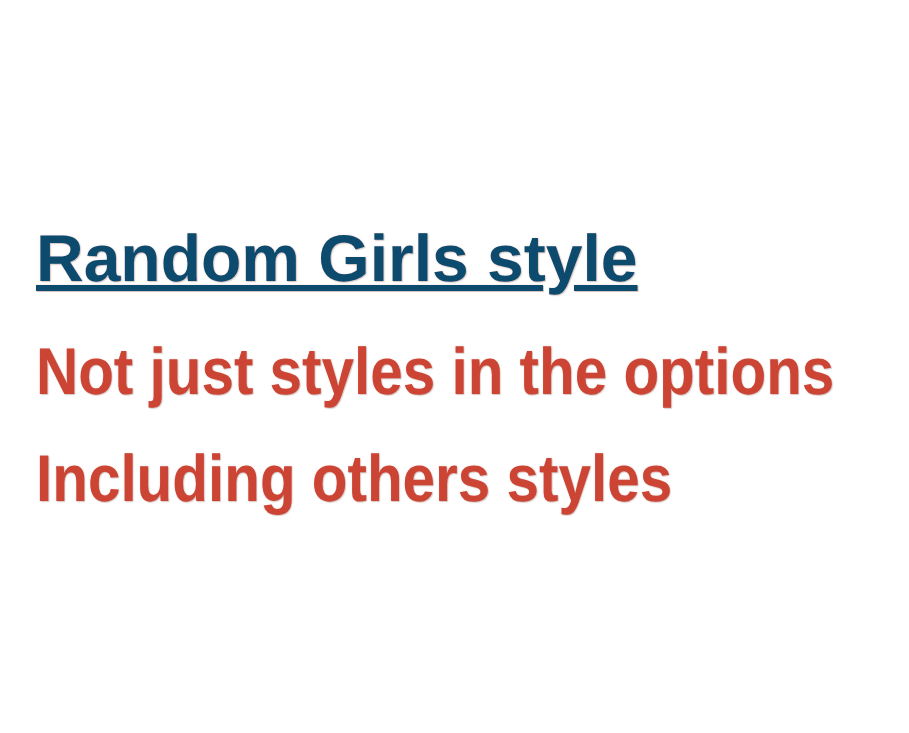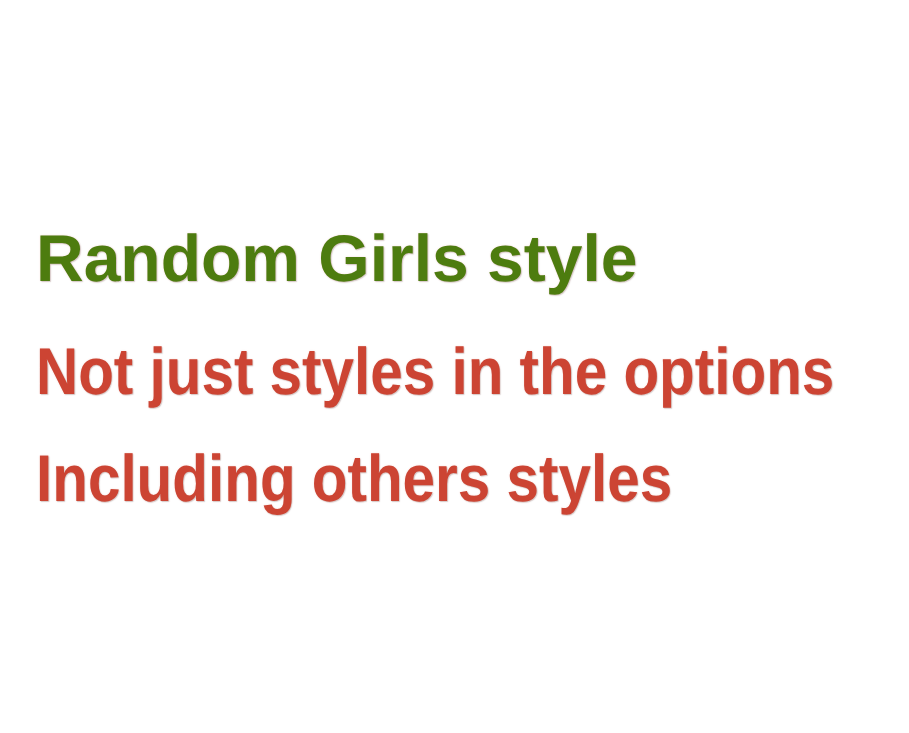--- a/index.html
+++ b/index.html
@@ -69,21 +69,21 @@
     transform-origin: left top;
   }
 </style>
 </head>
 <body>
 
 <div id="canvas" style="background: rgb(255, 255, 255);">
 
   <div class="text-block">
 
-    <div class="line line-1" style="color: #4d7c0f;">Random Girls style</div>
+    <div class="line line-1" style="color: #0c4a6e; text-decoration: underline;">Random Girls style</div>
 
     <div class="line line-2" style="color: rgb(204, 68, 51);">Not just styles in the options</div>
 
     <div class="line line-3" style="color: rgb(204, 68, 51);">Including others styles</div>
 
   </div>
 
 </div>
 
 </body></html>

